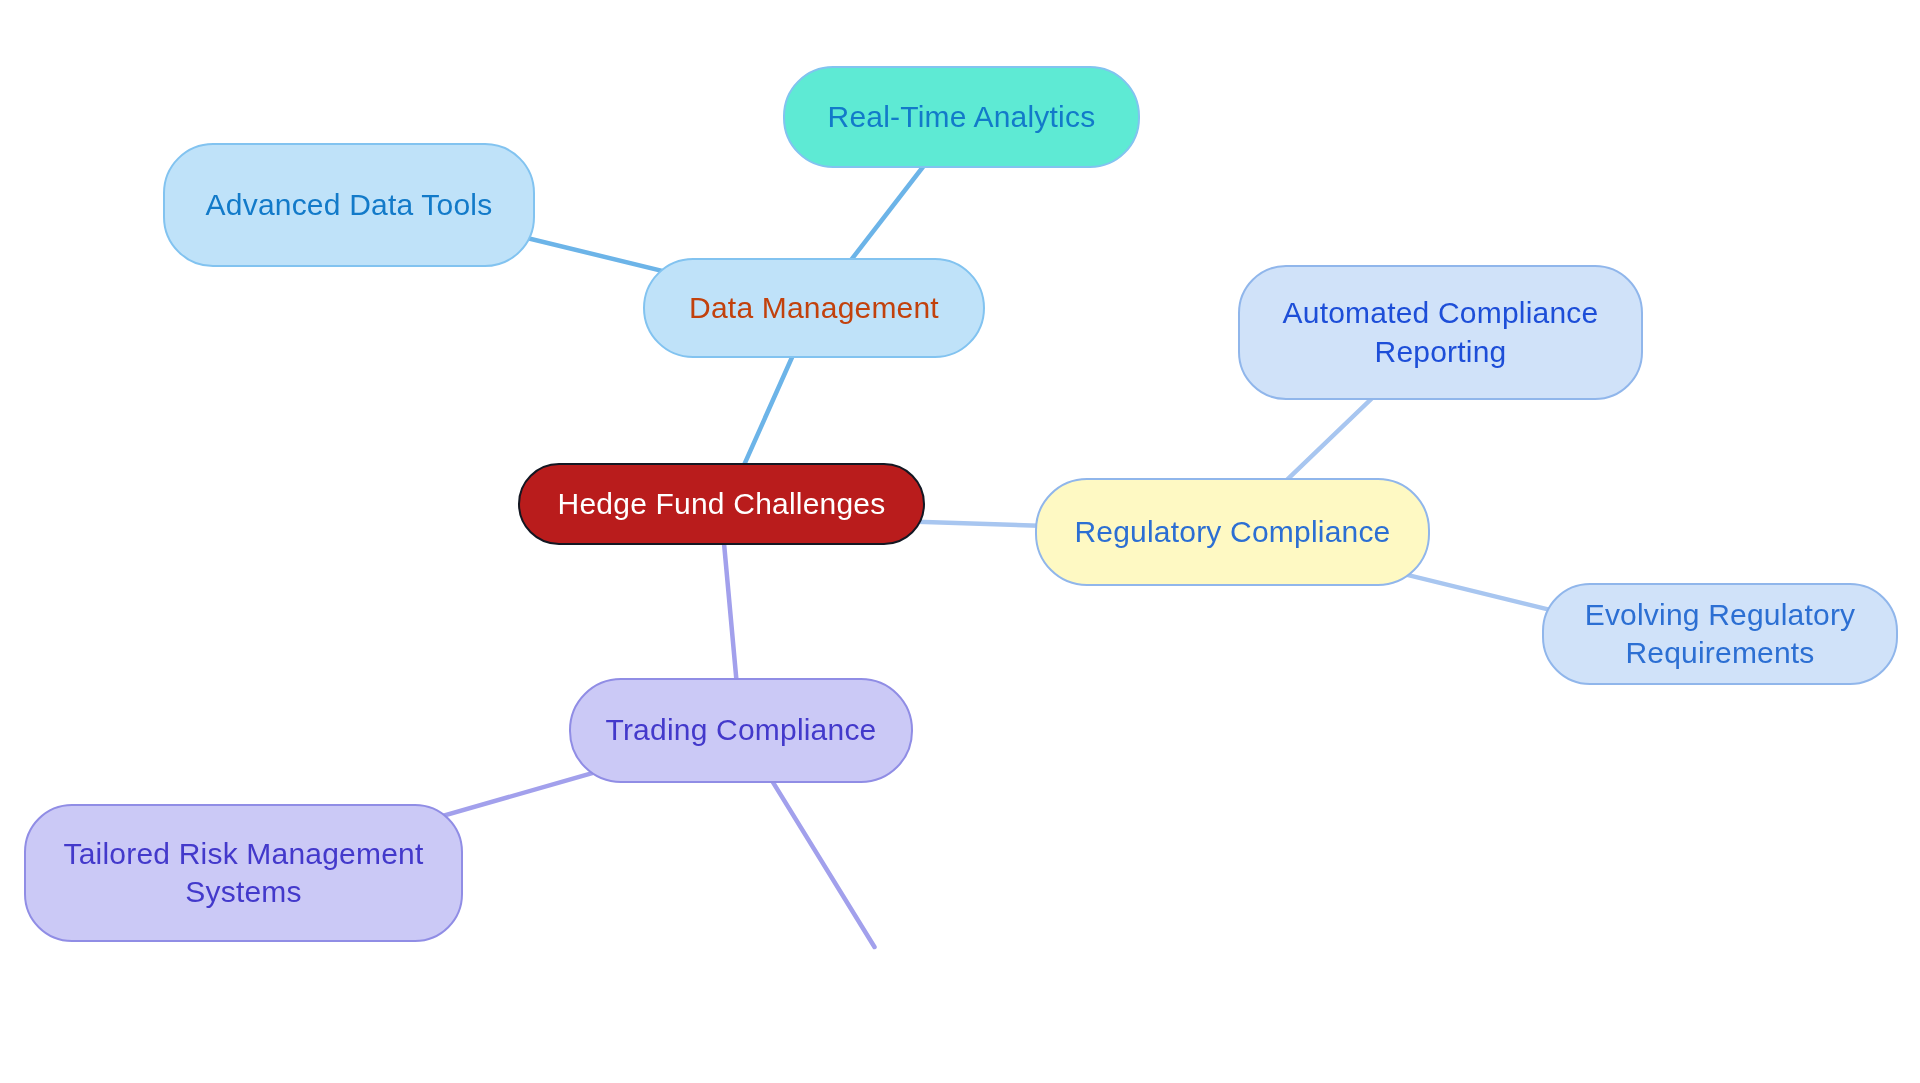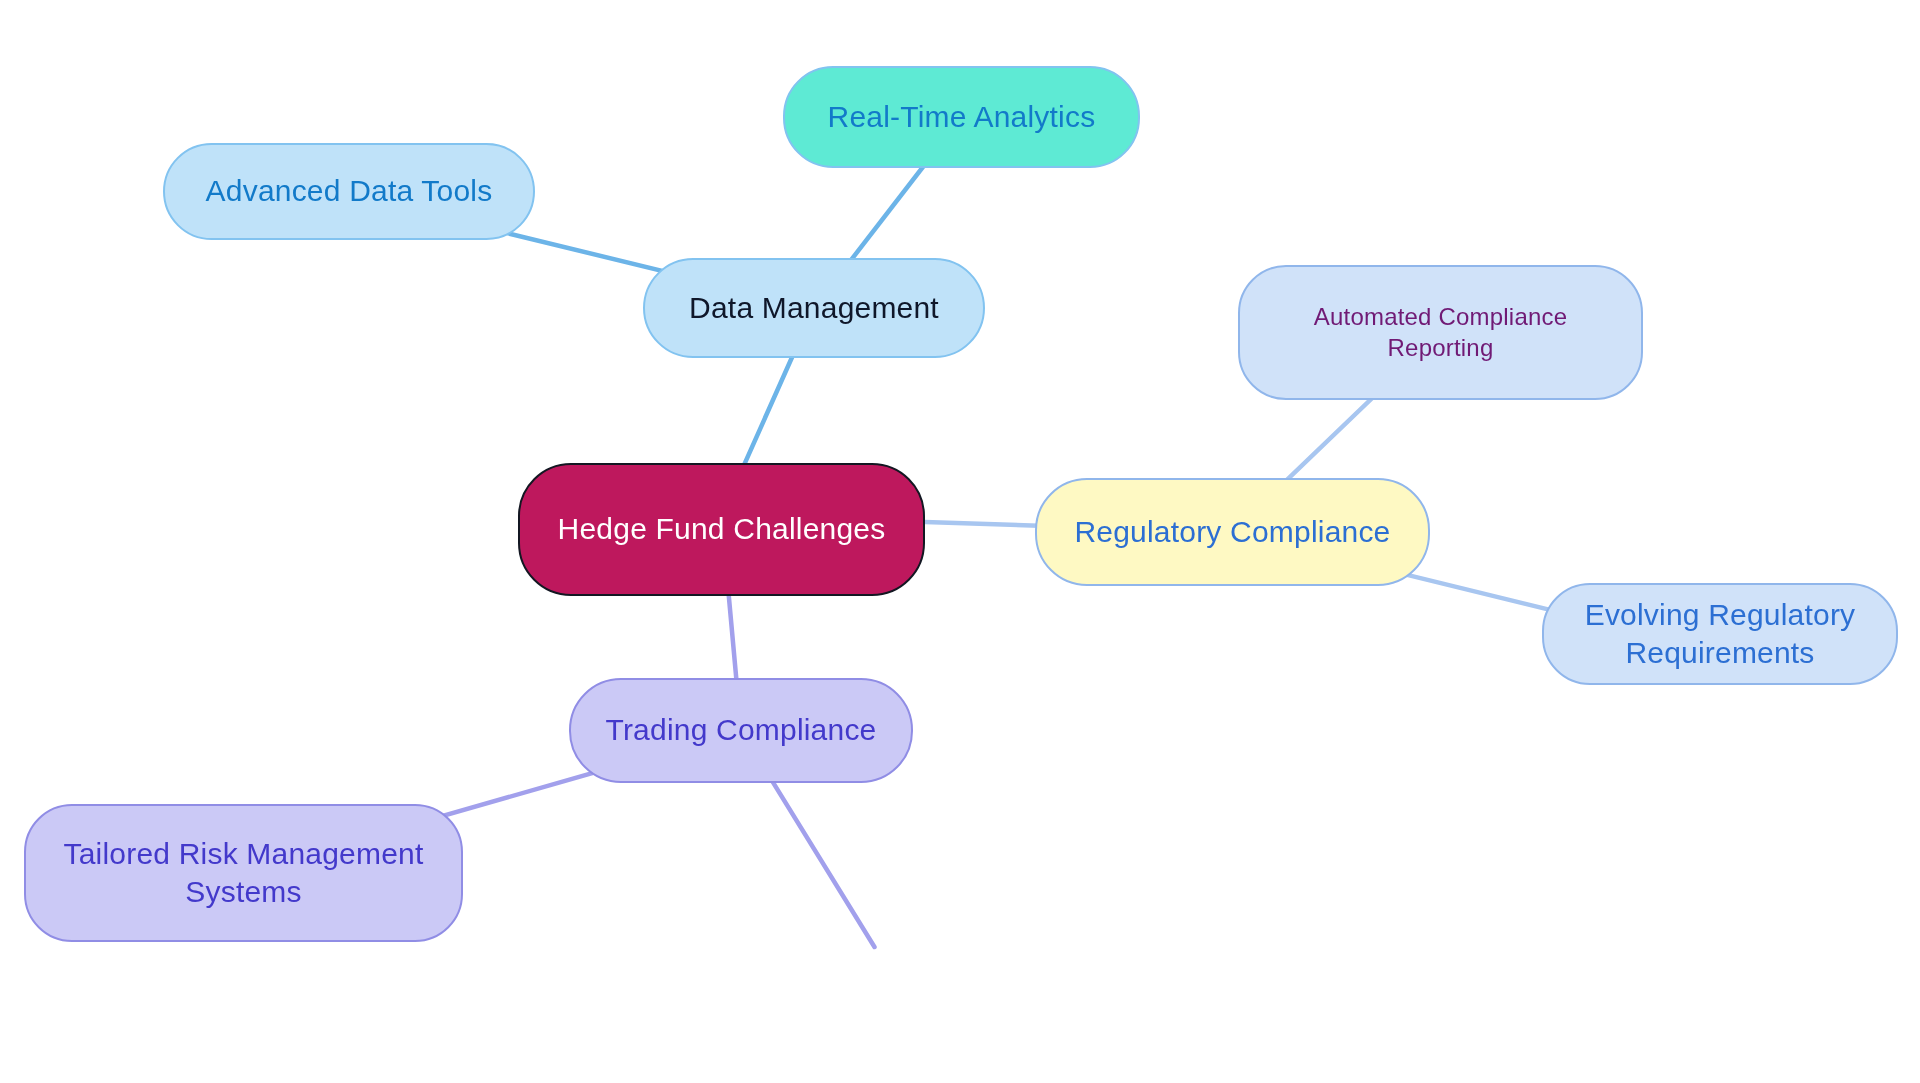--- a/index.html
+++ b/index.html
@@ -48,41 +48,41 @@
       <line x1="814" y1="308" x2="349" y2="194.5" stroke="#6cb4e8" stroke-width="4.5" stroke-linecap="round"></line>
       <line x1="814" y1="308" x2="961.5" y2="117" stroke="#6cb4e8" stroke-width="4.5" stroke-linecap="round"></line>
       <line x1="721.5" y1="515.5" x2="1232.5" y2="532" stroke="#a8c6f0" stroke-width="4.5" stroke-linecap="round"></line>
       <line x1="1232.5" y1="532" x2="1440.5" y2="332.5" stroke="#a8c6f0" stroke-width="4.5" stroke-linecap="round"></line>
       <line x1="1232.5" y1="532" x2="1720" y2="651.5" stroke="#a8c6f0" stroke-width="4.5" stroke-linecap="round"></line>
       <line x1="721.5" y1="515.5" x2="741" y2="730.5" stroke="#a2a0ec" stroke-width="4.5" stroke-linecap="round"></line>
       <line x1="741" y1="730.5" x2="243.5" y2="873" stroke="#a2a0ec" stroke-width="4.5" stroke-linecap="round"></line>
       <line x1="741" y1="730.5" x2="874.5" y2="947" stroke="#a2a0ec" stroke-width="4.5" stroke-linecap="round"></line>
     </svg>
 
-  <div class="node" style="left: 518px; top: 463px; width: 407px; height: 133px; border-radius: 53px; background: #be185d; border-color: rgb(19, 23, 34); color: rgb(255, 255, 255); font-size: 30px;">
+  <div class="node" style="left: 518px; top: 463px; width: 407px; height: 82px; border-radius: 53px; background: #b91c1c; border-color: rgb(19, 23, 34); color: rgb(255, 255, 255); font-size: 30px;">
     <span class="lbl">Hedge Fund Challenges</span>
   </div>
 
-  <div class="node" style="left: 643px; top: 258px; width: 342px; height: 100px; border-radius: 50px; background: rgb(191, 226, 249); border-color: rgb(130, 195, 240); color: #0f172a; font-size: 30px;">
+  <div class="node" style="left: 643px; top: 258px; width: 342px; height: 100px; border-radius: 50px; background: rgb(191, 226, 249); border-color: rgb(130, 195, 240); color: #c2410c; font-size: 30px;">
     <span class="lbl">Data Management</span>
   </div>
 
-  <div class="node" style="left: 163px; top: 143px; width: 372px; height: 97px; border-radius: 50px; background: rgb(191, 226, 249); border-color: rgb(130, 195, 240); color: rgb(18, 122, 201); font-size: 30px;">
+  <div class="node" style="left: 163px; top: 143px; width: 372px; height: 124px; border-radius: 50px; background: rgb(191, 226, 249); border-color: rgb(130, 195, 240); color: rgb(18, 122, 201); font-size: 30px;">
     <span class="lbl">Advanced Data Tools</span>
   </div>
 
   <div class="node" style="left: 783px; top: 66px; width: 357px; height: 102px; border-radius: 50px; background: #5eead4; border-color: rgb(130, 195, 240); color: rgb(18, 122, 201); font-size: 30px;">
     <span class="lbl">Real-Time Analytics</span>
   </div>
 
   <div class="node" style="left: 1035px; top: 478px; width: 395px; height: 108px; border-radius: 52px; background: #fef9c3; border-color: rgb(144, 182, 235); color: rgb(44, 111, 211); font-size: 30px;">
     <span class="lbl">Regulatory Compliance</span>
   </div>
 
-  <div class="node" style="left: 1238px; top: 265px; width: 405px; height: 135px; border-radius: 48px; background: rgb(208, 226, 249); border-color: rgb(144, 182, 235); color: #701a75; font-size: 24px;">
+  <div class="node" style="left: 1238px; top: 265px; width: 405px; height: 135px; border-radius: 48px; background: rgb(208, 226, 249); border-color: rgb(144, 182, 235); color: #1d4ed8; font-size: 30px;">
     <span class="lbl">Automated Compliance Reporting</span>
   </div>
 
   <div class="node" style="left: 1542px; top: 583px; width: 356px; height: 102px; border-radius: 48px; background: rgb(208, 226, 249); border-color: rgb(144, 182, 235); color: rgb(44, 111, 211); font-size: 30px;">
     <span class="lbl">Evolving Regulatory Requirements</span>
   </div>
 
   <div class="node" style="left: 569px; top: 678px; width: 344px; height: 105px; border-radius: 52px; background: rgb(203, 201, 246); border-color: rgb(144, 141, 229); color: rgb(67, 57, 203); font-size: 30px;">
     <span class="lbl">Trading Compliance</span>
   </div>

